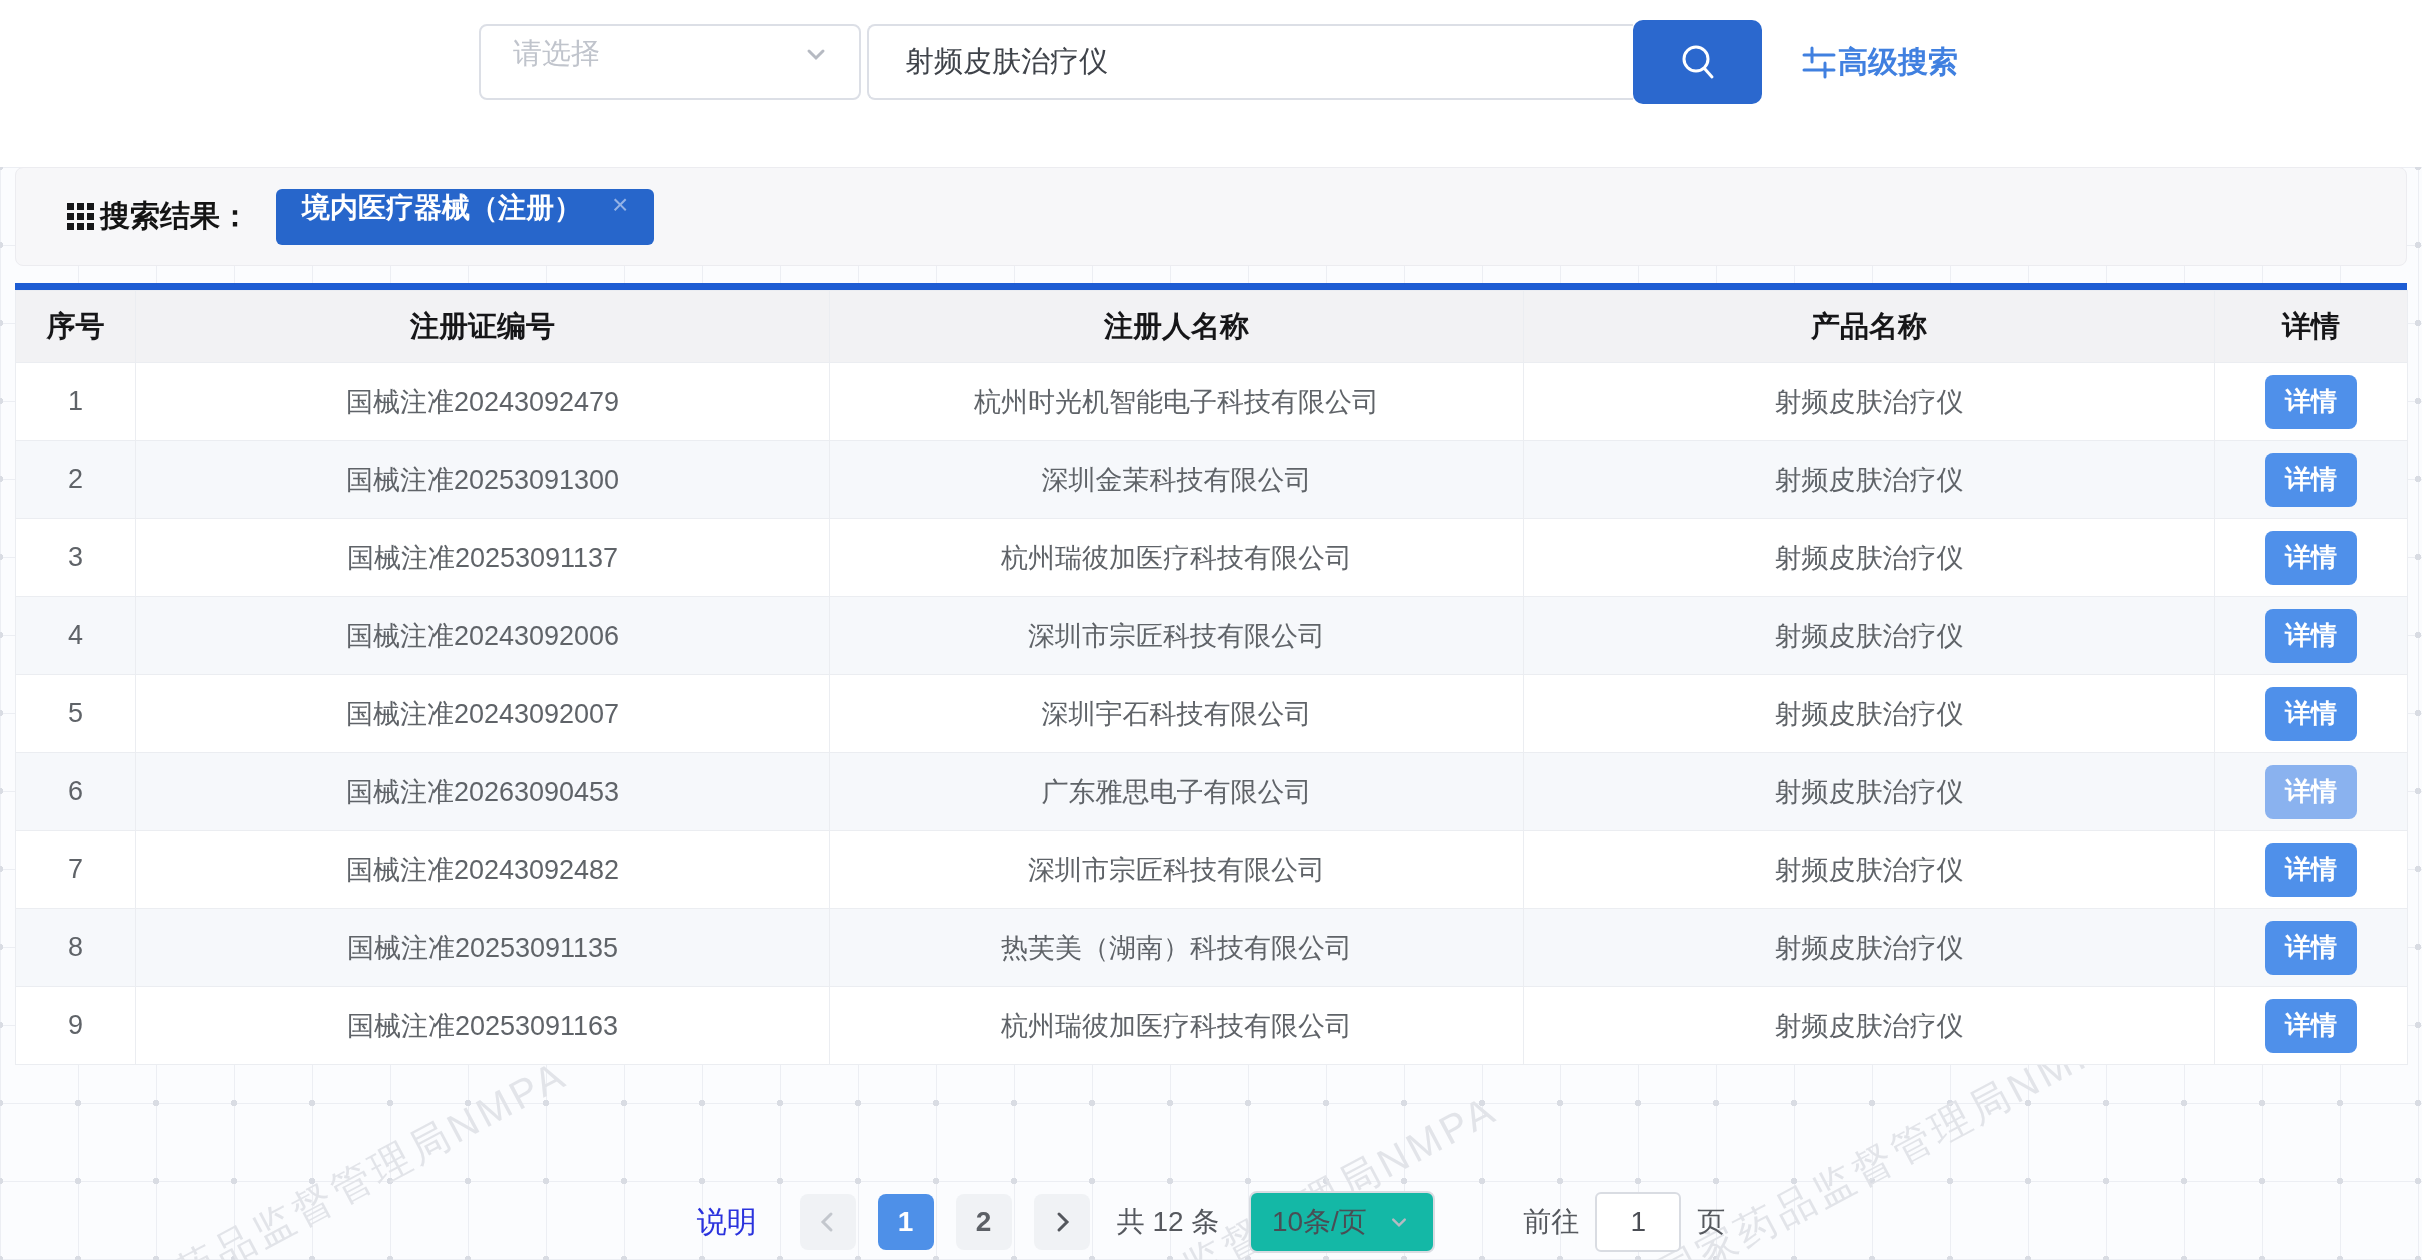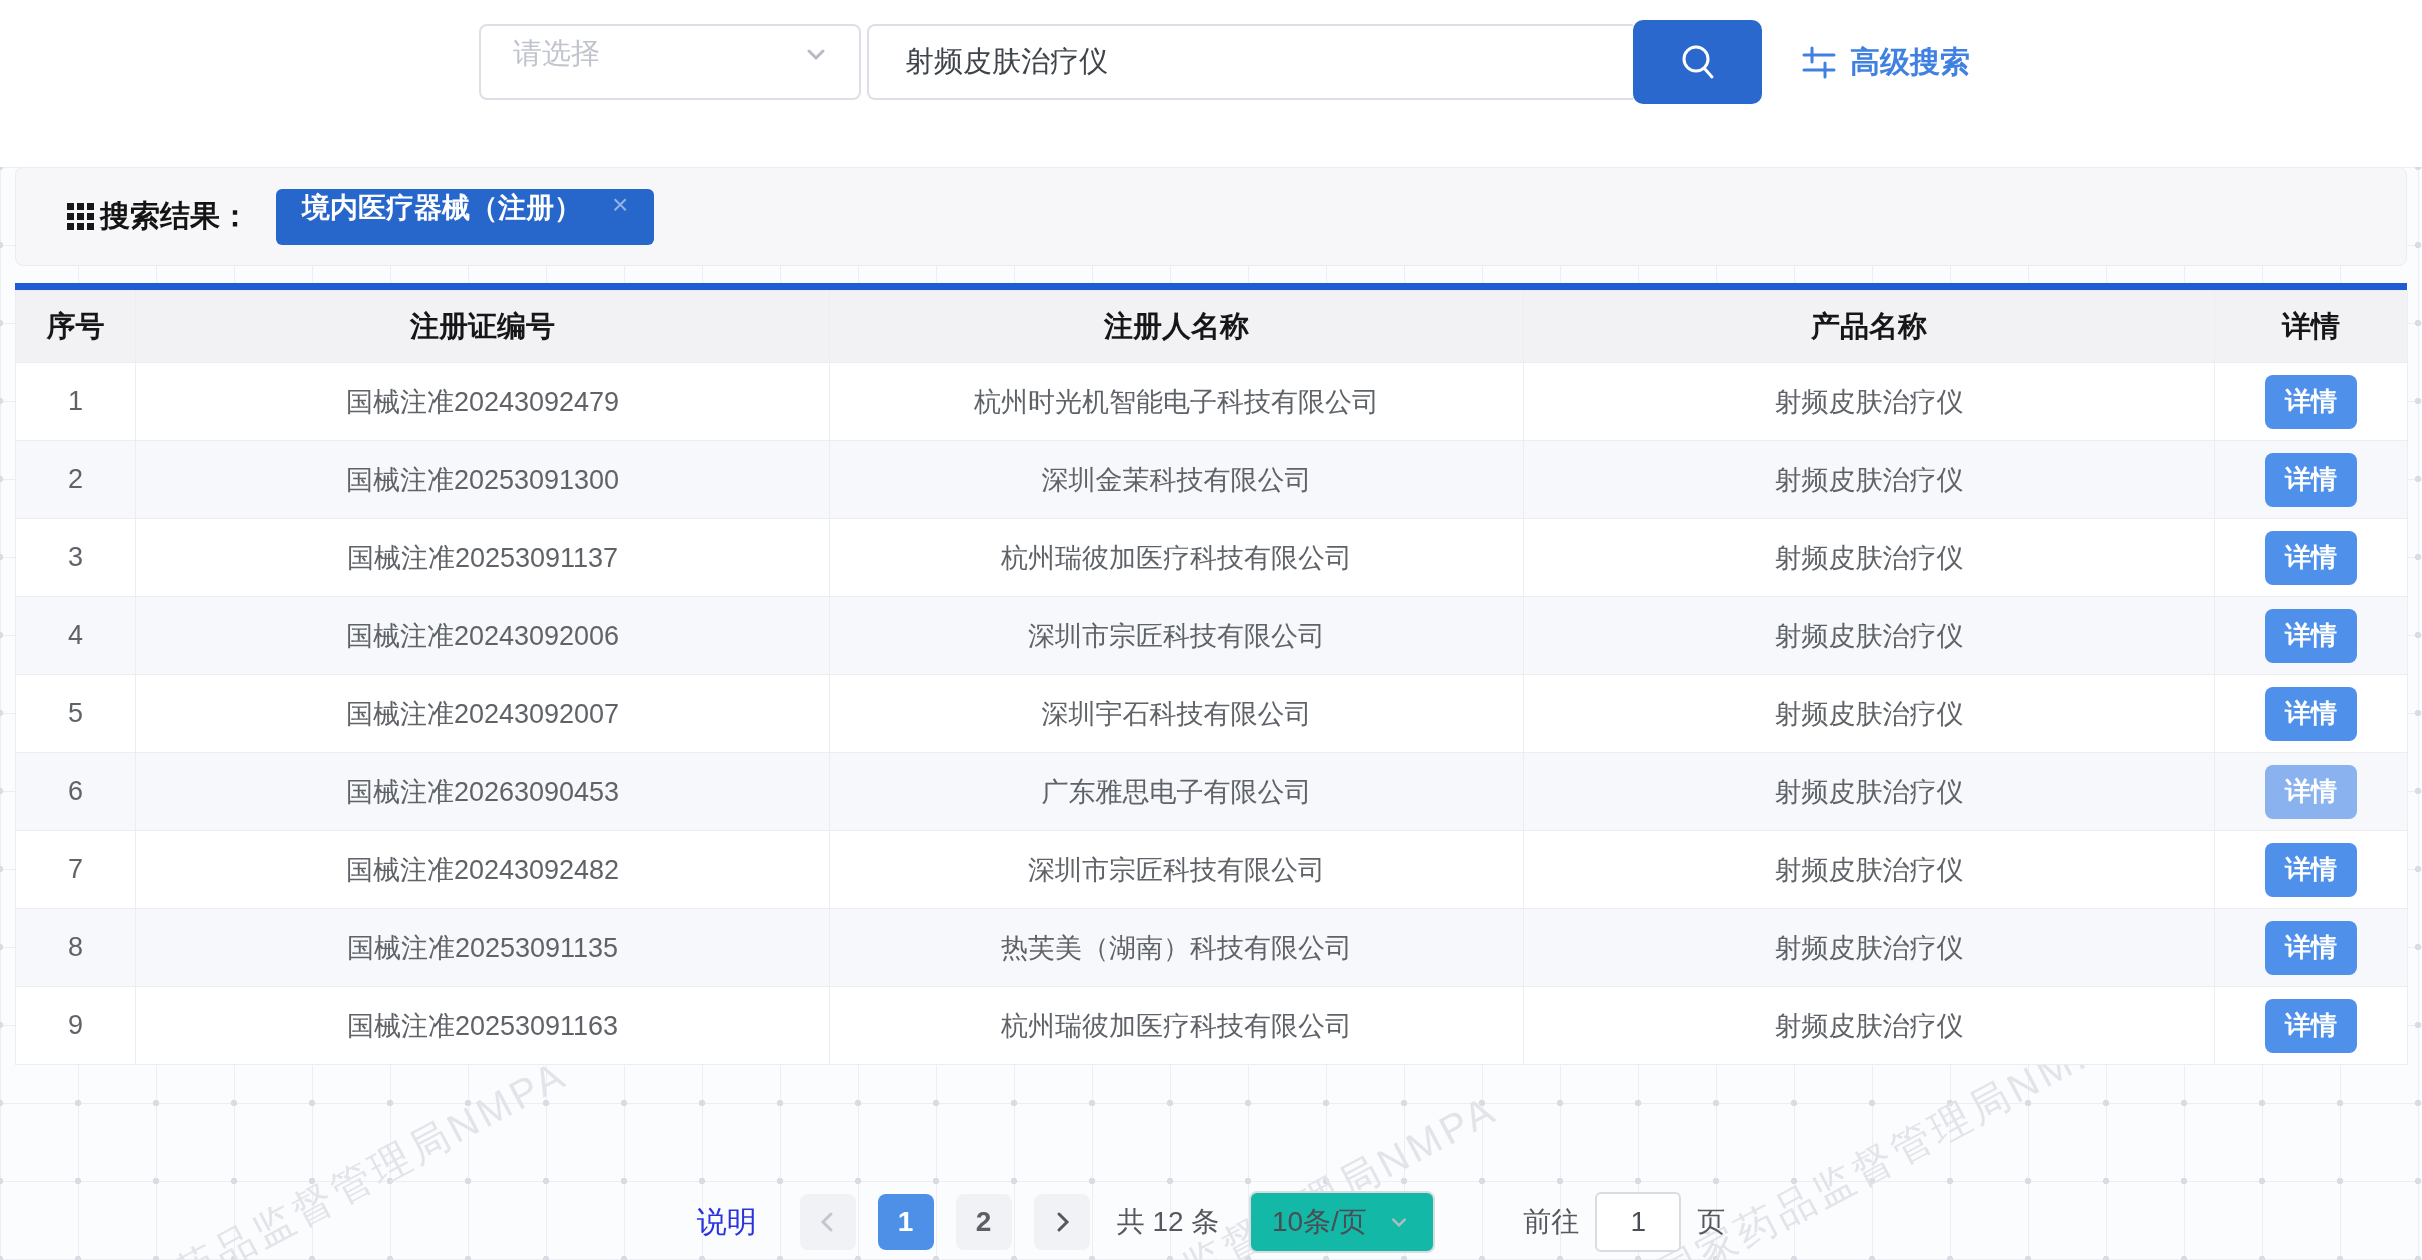--- a/index.html
+++ b/index.html
@@ -40,21 +40,21 @@
     border-radius:8px 0 0 8px; padding:0 30px 0 36px;
     font-size:29px; color:#3f434a; font-family:inherit; outline:none;
   }
   .search-btn{
     position:absolute; left:1633px; top:20px; width:129px; height:84px;
     background:#2b68ce; border:none; border-radius:10px;
     display:flex; align-items:center; justify-content:center; cursor:pointer;
   }
   .adv-link{
     position:absolute; left:1800px; top:20px; height:84px;
-    display:flex; align-items:center; gap:12px; cursor:pointer;
+    display:flex; align-items:center; cursor:pointer;
     color:#4080e0; font-size:30px; font-weight:700;
   }
   
   .results-bar{
     position:absolute; left:15px; top:167px; width:2392px; height:99px;
     background:#f7f7f9; border:1px solid #ececf0; border-radius:8px;
     display:flex; align-items:center; padding-left:51px;
   }
   .grid-icon{ display:grid; grid-template-columns:repeat(3,7px); grid-auto-rows:7px; gap:3px; margin-right:6px; }
   .grid-icon i{ background:#17181a; }

